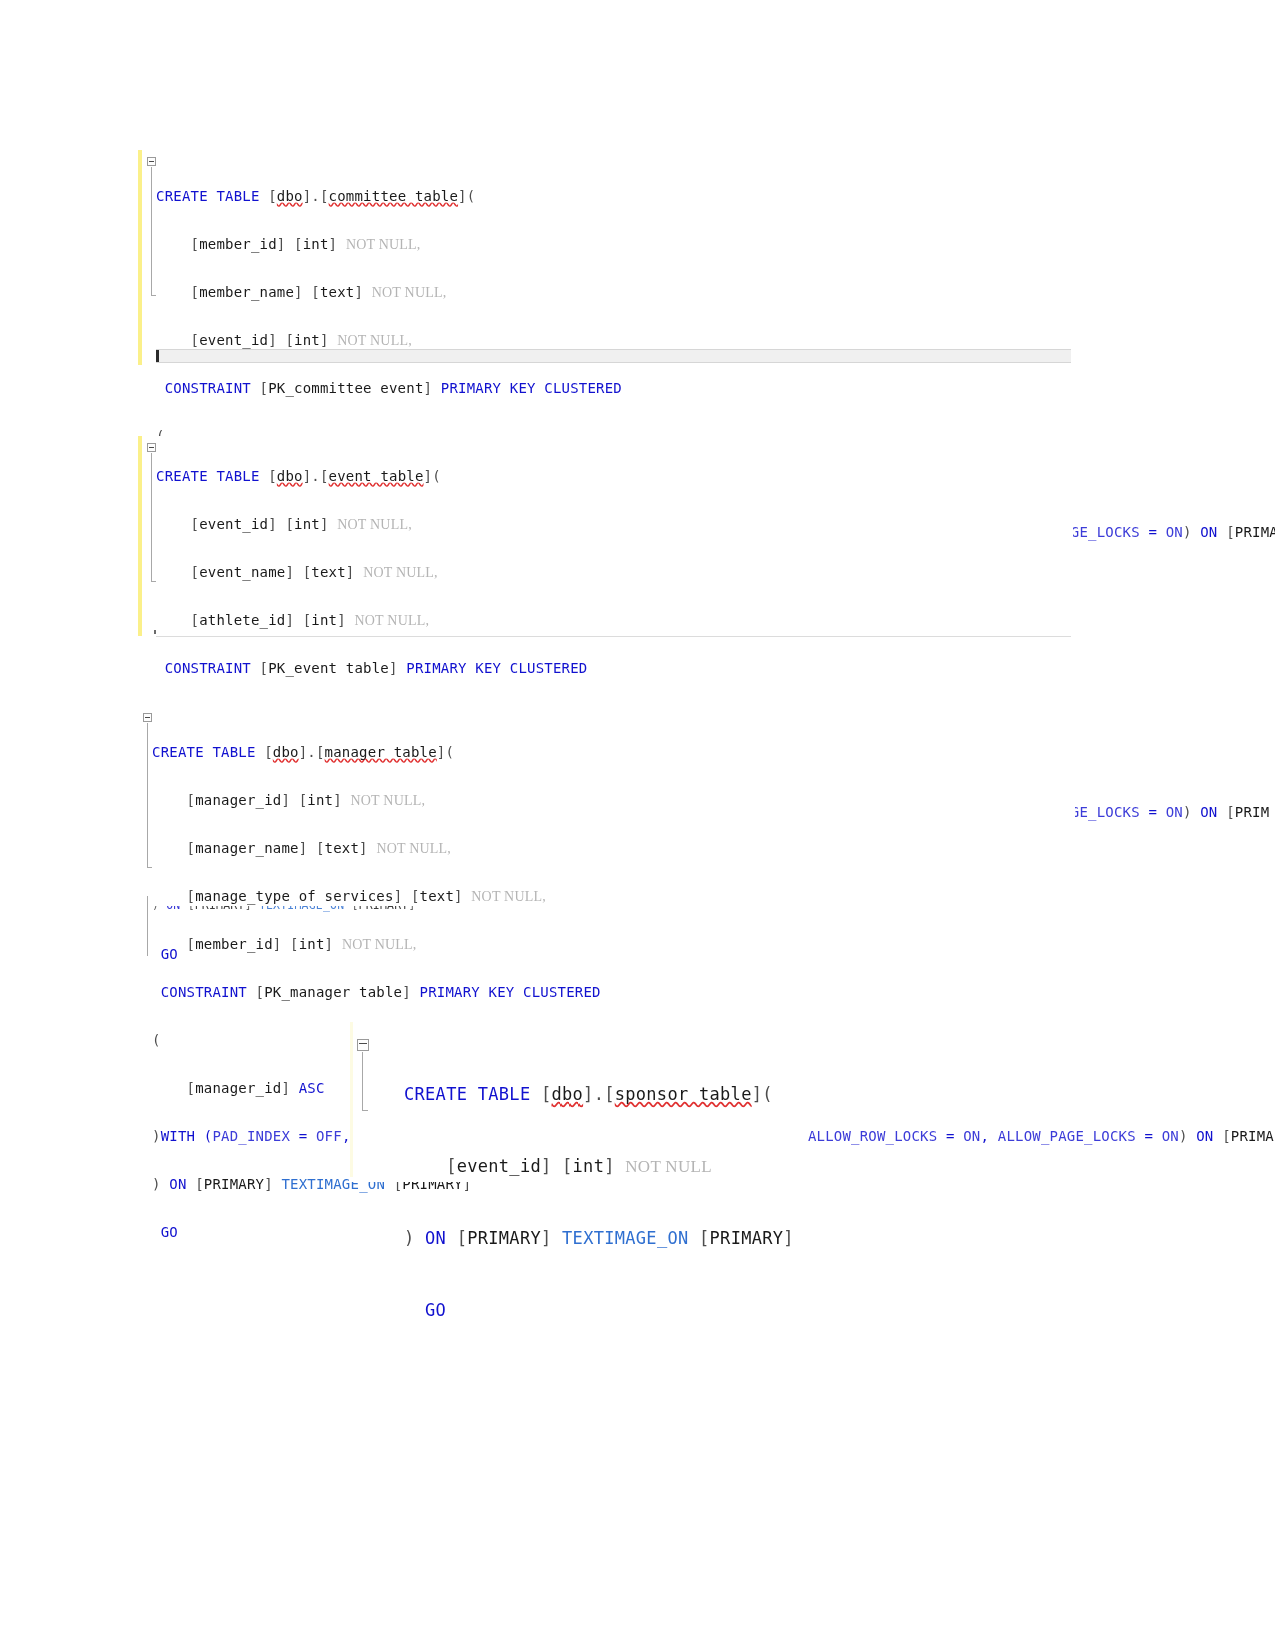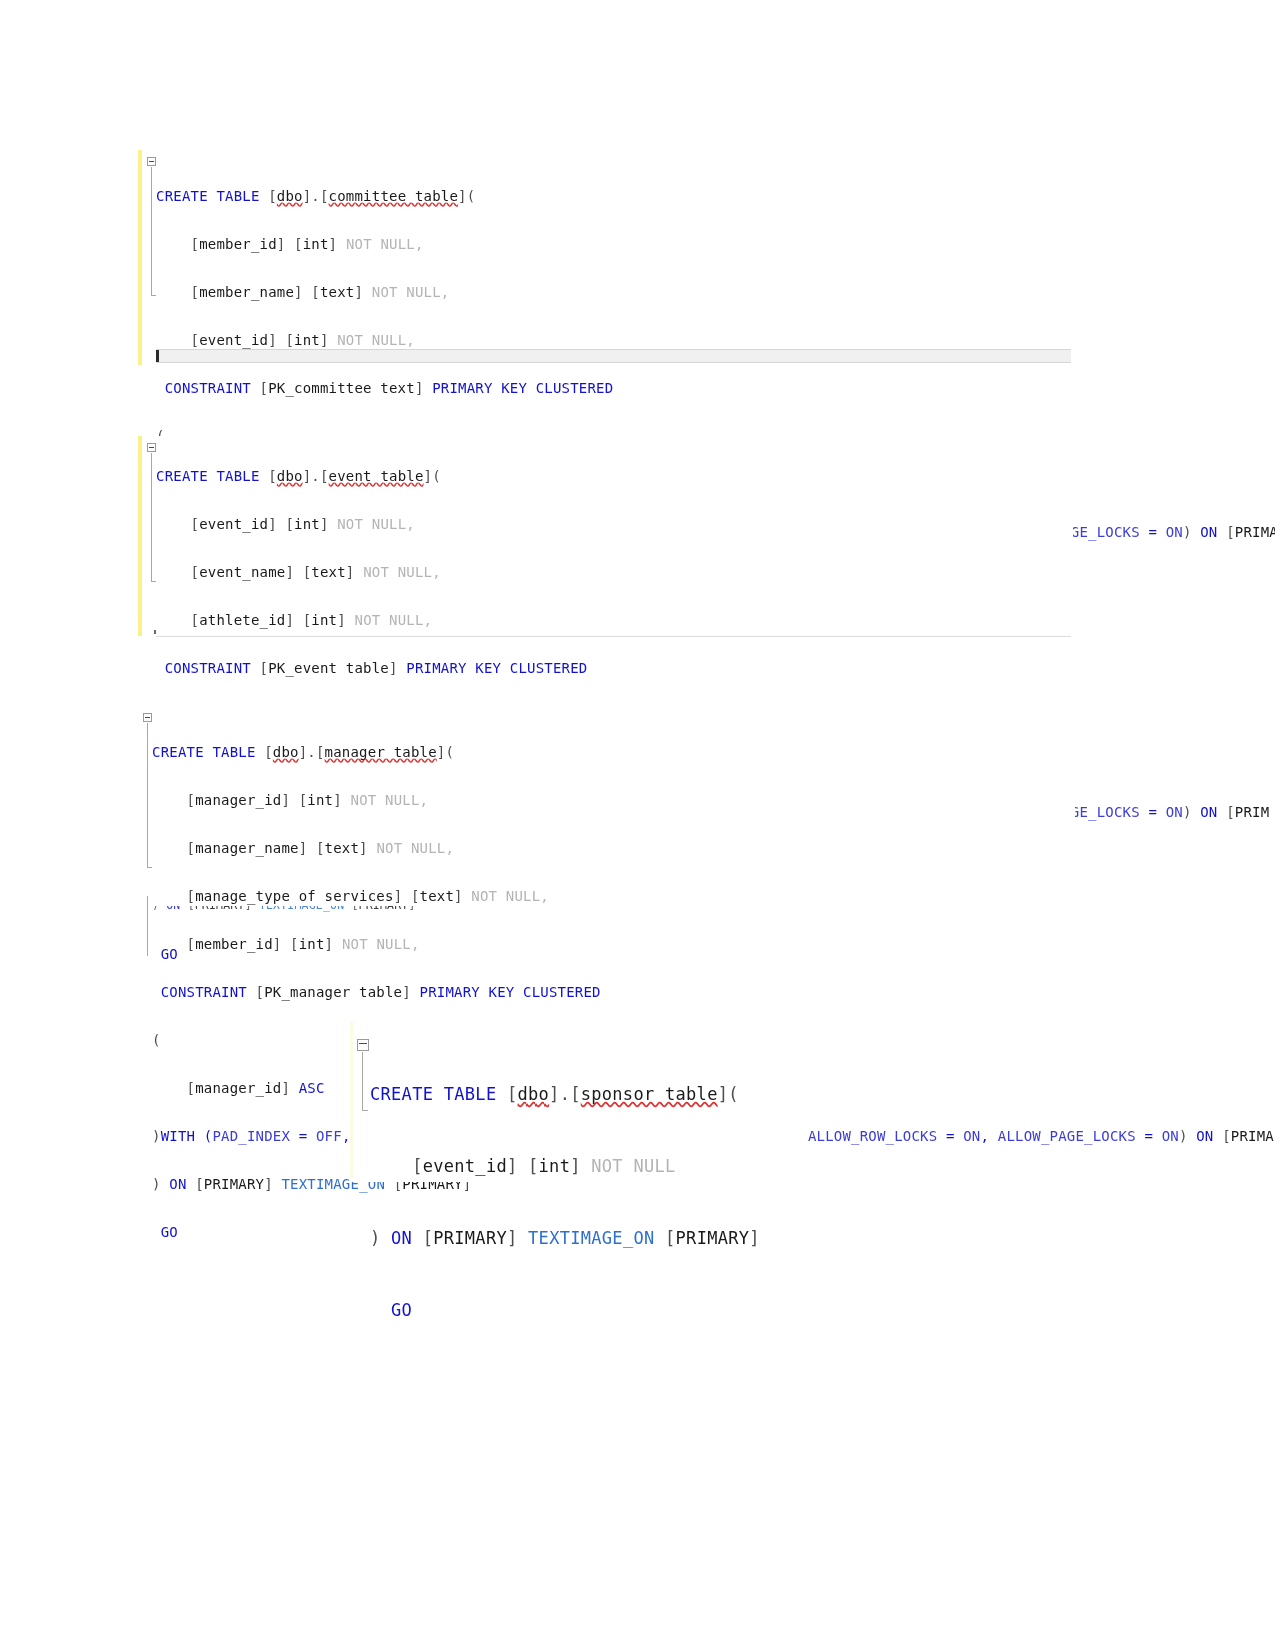--- a/index.html
+++ b/index.html
@@ -71,21 +71,21 @@
     white-space: pre;
     font-size: 14px;
     line-height: 16px;
     letter-spacing: 0.2px;
   }
   .code-lines .ln { display: block; height: 16px; }
 
   
   .kw      { color: #1111cf; }
   .ident   { color: #1a1a1a; }   
-  .gray    { color: #b4b4b4; }   
+  .gray    { color: #b4b4b4; font-family: Liberation Serif, serif; }   
   .punct   { color: #4d4d4d; }
   .opt     { color: #3c3cd8; margin-top: 42px; }   
   .teal    { color: #2f6fd0; }   
 
   .squiggle {
     text-decoration: underline wavy #e03030;
     text-decoration-skip-ink: none;
   }
 
   
@@ -126,20 +126,21 @@
     line-height: 16px;
     letter-spacing: 0.2px;
     opacity: .85;
   }
 
   
   .big .code-lines {
     font-size: 17px;
     line-height: 24px;
     letter-spacing: 0.3px;
+    margin-left: 34px;
   }
   .big .code-lines .ln { height: 24px; }
   .big .fold-box {
     width: 12px; height: 12px;
   }
 </style>
 </head>
 <body>
 
 <div class="code-block" style="left:138px; top:150px; width:935px; height:225px;">
@@ -150,21 +151,21 @@
     <div class="fold-box" style="left:0; top:7px;"></div>
     <div class="fold-line" style="left:4px; top:17px; height:128px;"></div>
     <div class="fold-foot" style="left:4px; top:145px; width:5px;"></div>
   </div>
 
   <div class="code-lines" style="left:18px; top:6px;">
     <span class="ln"><span class="kw">CREATE TABLE </span><span class="punct">[</span><span class="ident squiggle">dbo</span><span class="punct">].[</span><span class="ident squiggle">committee table</span><span class="punct">](</span></span>
     <span class="ln"><span class="punct">    [</span><span class="ident">member_id</span><span class="punct">] [</span><span class="ident">int</span><span class="punct">] </span><span class="gray">NOT NULL,</span></span>
     <span class="ln"><span class="punct">    [</span><span class="ident">member_name</span><span class="punct">] [</span><span class="ident">text</span><span class="punct">] </span><span class="gray">NOT NULL,</span></span>
     <span class="ln"><span class="punct">    [</span><span class="ident">event_id</span><span class="punct">] [</span><span class="ident">int</span><span class="punct">] </span><span class="gray">NOT NULL,</span></span>
-    <span class="ln"><span class="kw"> CONSTRAINT </span><span class="punct">[</span><span class="ident">PK_committee text</span><span class="punct">] </span><span class="kw">PRIMARY KEY CLUSTERED</span></span>
+    <span class="ln"><span class="kw"> CONSTRAINT </span><span class="punct">[</span><span class="ident">PK_committee event</span><span class="punct">] </span><span class="kw">PRIMARY KEY CLUSTERED</span></span>
     <span class="ln"><span class="punct">(</span></span>
     <span class="ln"><span class="punct">    [</span><span class="ident">member_id</span><span class="punct">] </span><span class="kw">ASC</span></span>
     <span class="ln"><span class="punct">)</span><span class="kw">WITH (</span><span class="opt">PAD_INDEX</span><span class="kw"> = </span><span class="opt">OFF</span><span class="kw">, </span><span class="opt">STATISTICS_NORECOMPUTE</span><span class="kw"> = </span><span class="opt">OFF</span><span class="kw">, </span><span class="opt">IGNORE_DUP_KEY</span><span class="kw"> = </span><span class="opt">OFF</span><span class="kw">, </span><span class="opt">ALLOW_ROW_LOCKS</span><span class="kw"> = </span><span class="opt">ON</span><span class="kw">, </span><span class="opt">ALLOW_PAGE_LOCKS</span><span class="kw"> = </span><span class="opt">ON</span><span class="punct">) </span><span class="kw">ON </span><span class="punct">[</span><span class="ident">PRIMA</span></span>
     <span class="ln"><span class="punct">) </span><span class="kw">ON </span><span class="punct">[</span><span class="ident">PRIMARY</span><span class="punct">] </span><span class="teal">TEXTIMAGE_ON </span><span class="punct">[</span><span class="ident">PRIMARY</span><span class="punct">]</span></span>
     <span class="ln"><span class="kw"> GO</span></span>
   </div>
 
   <div class="hscroll" style="left:18px; top:199px; width:915px;">
     <div class="thumb"></div>
   </div>

